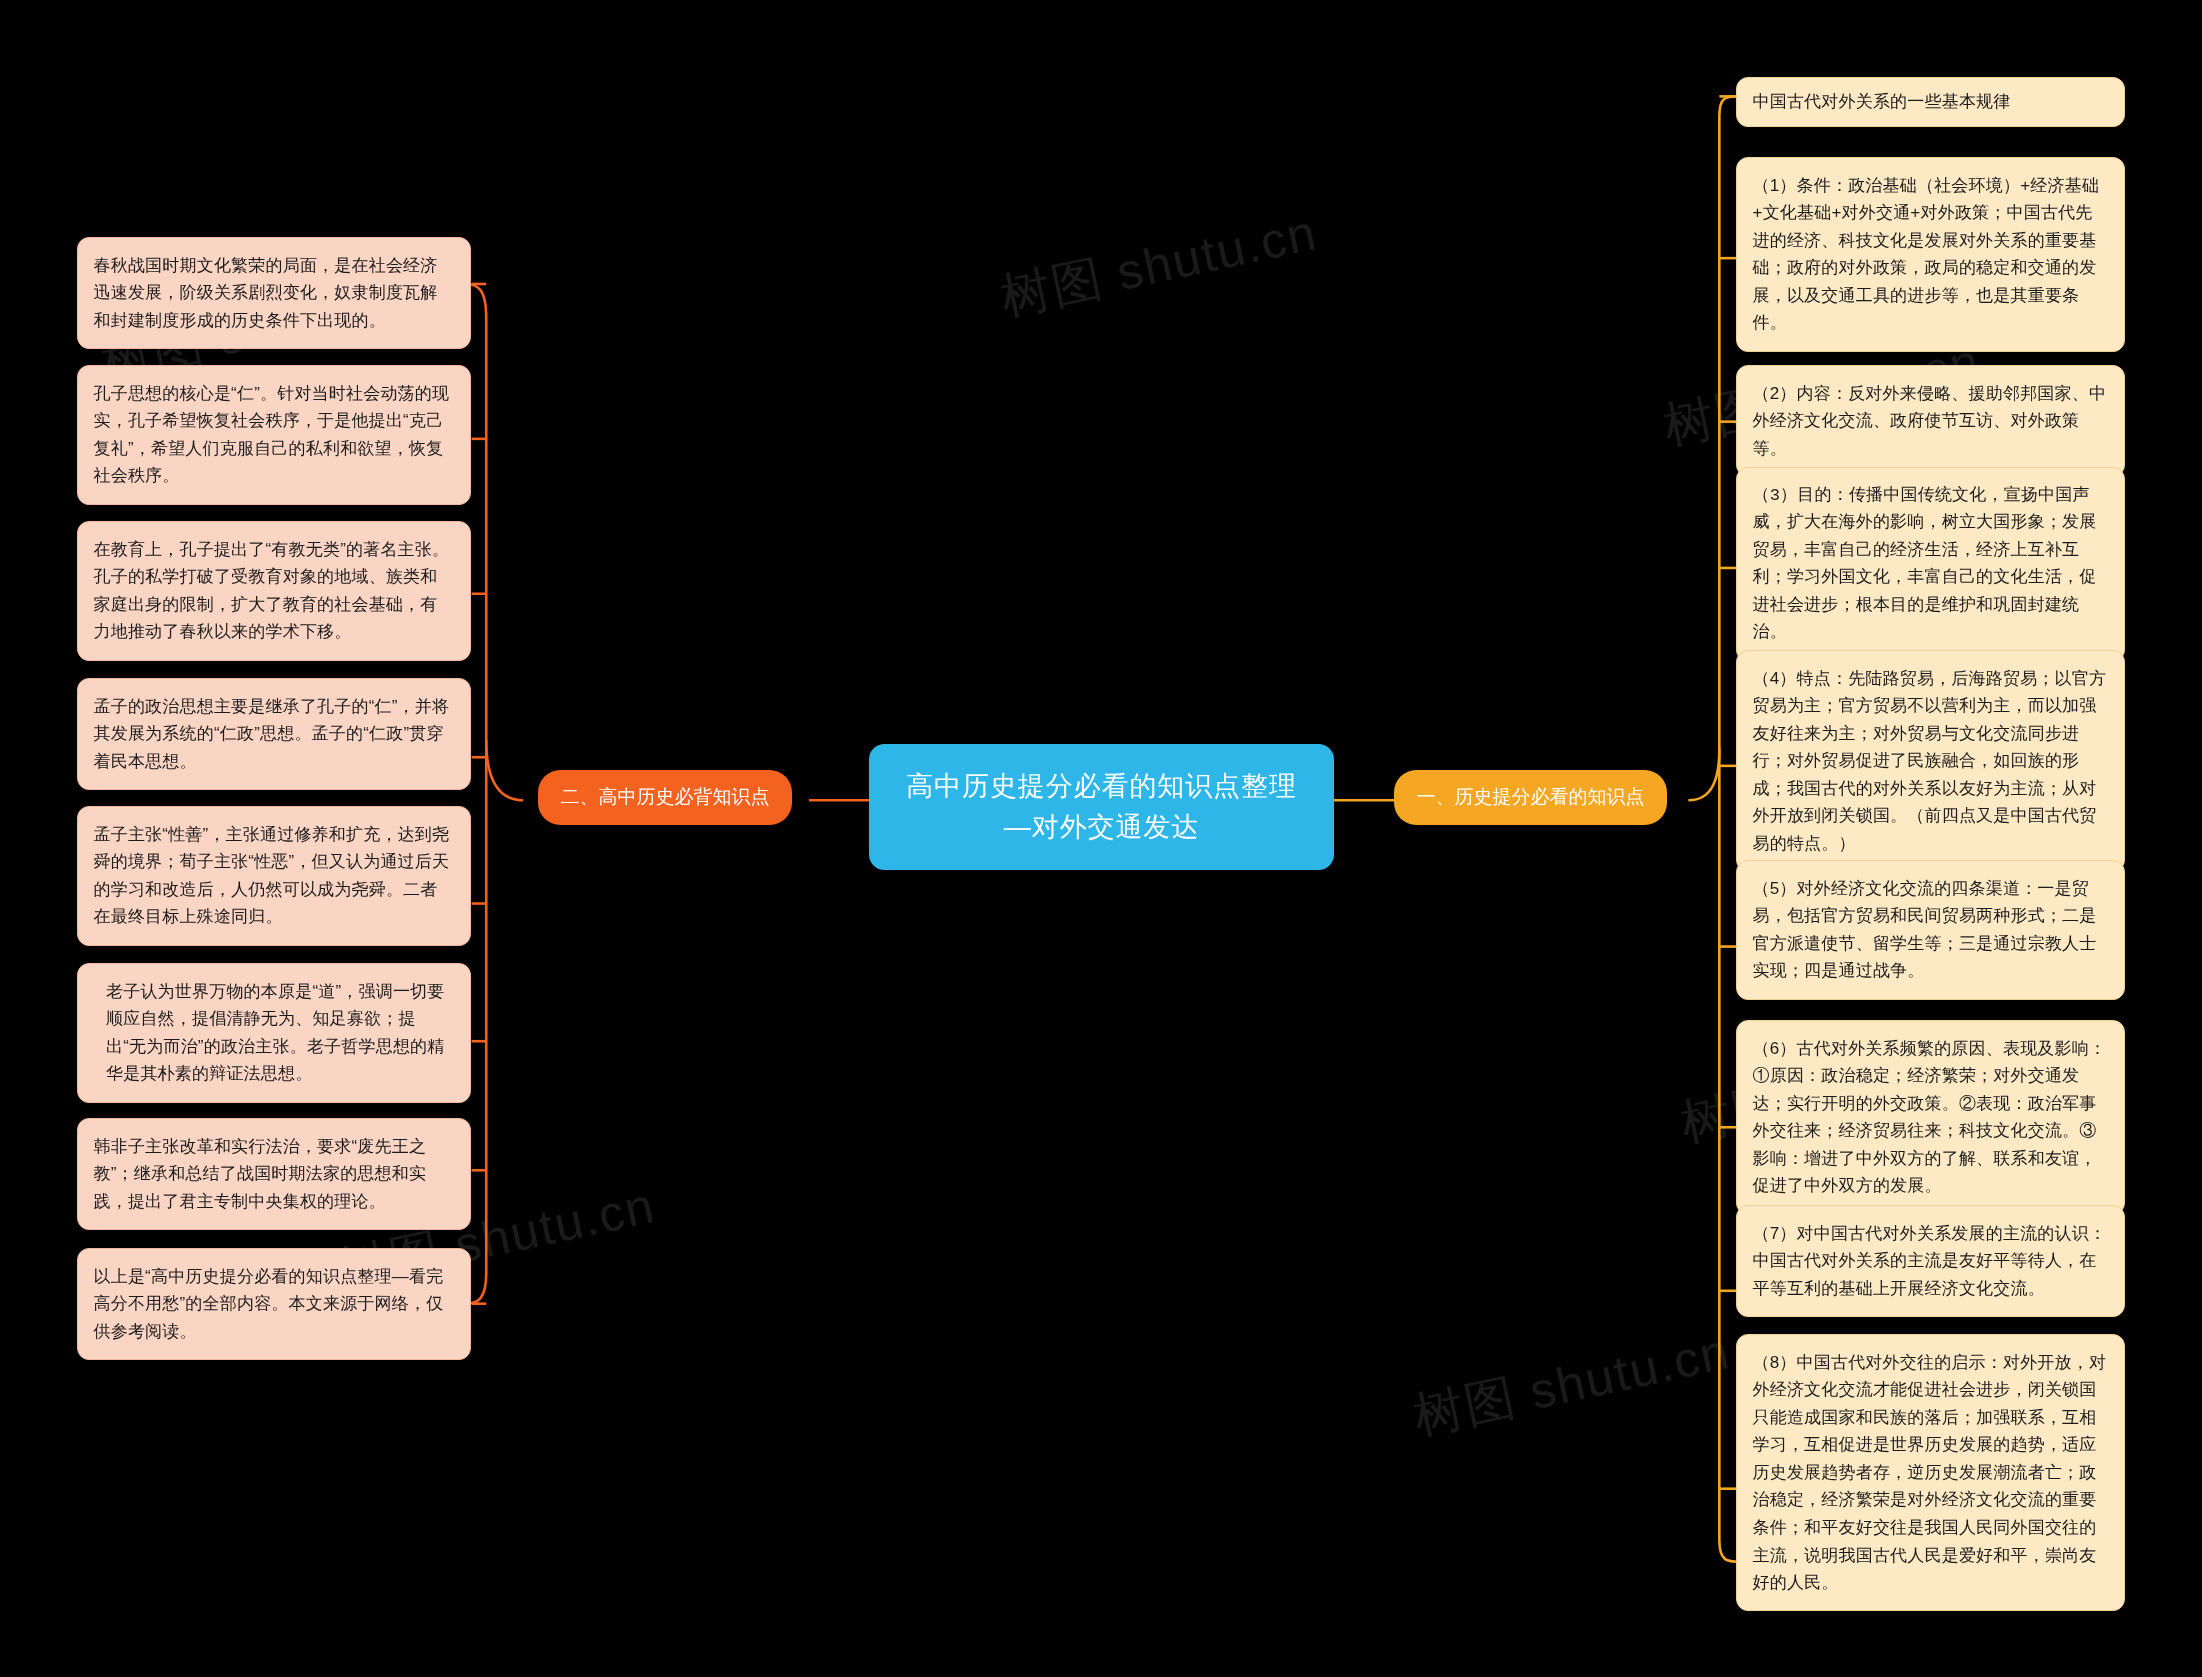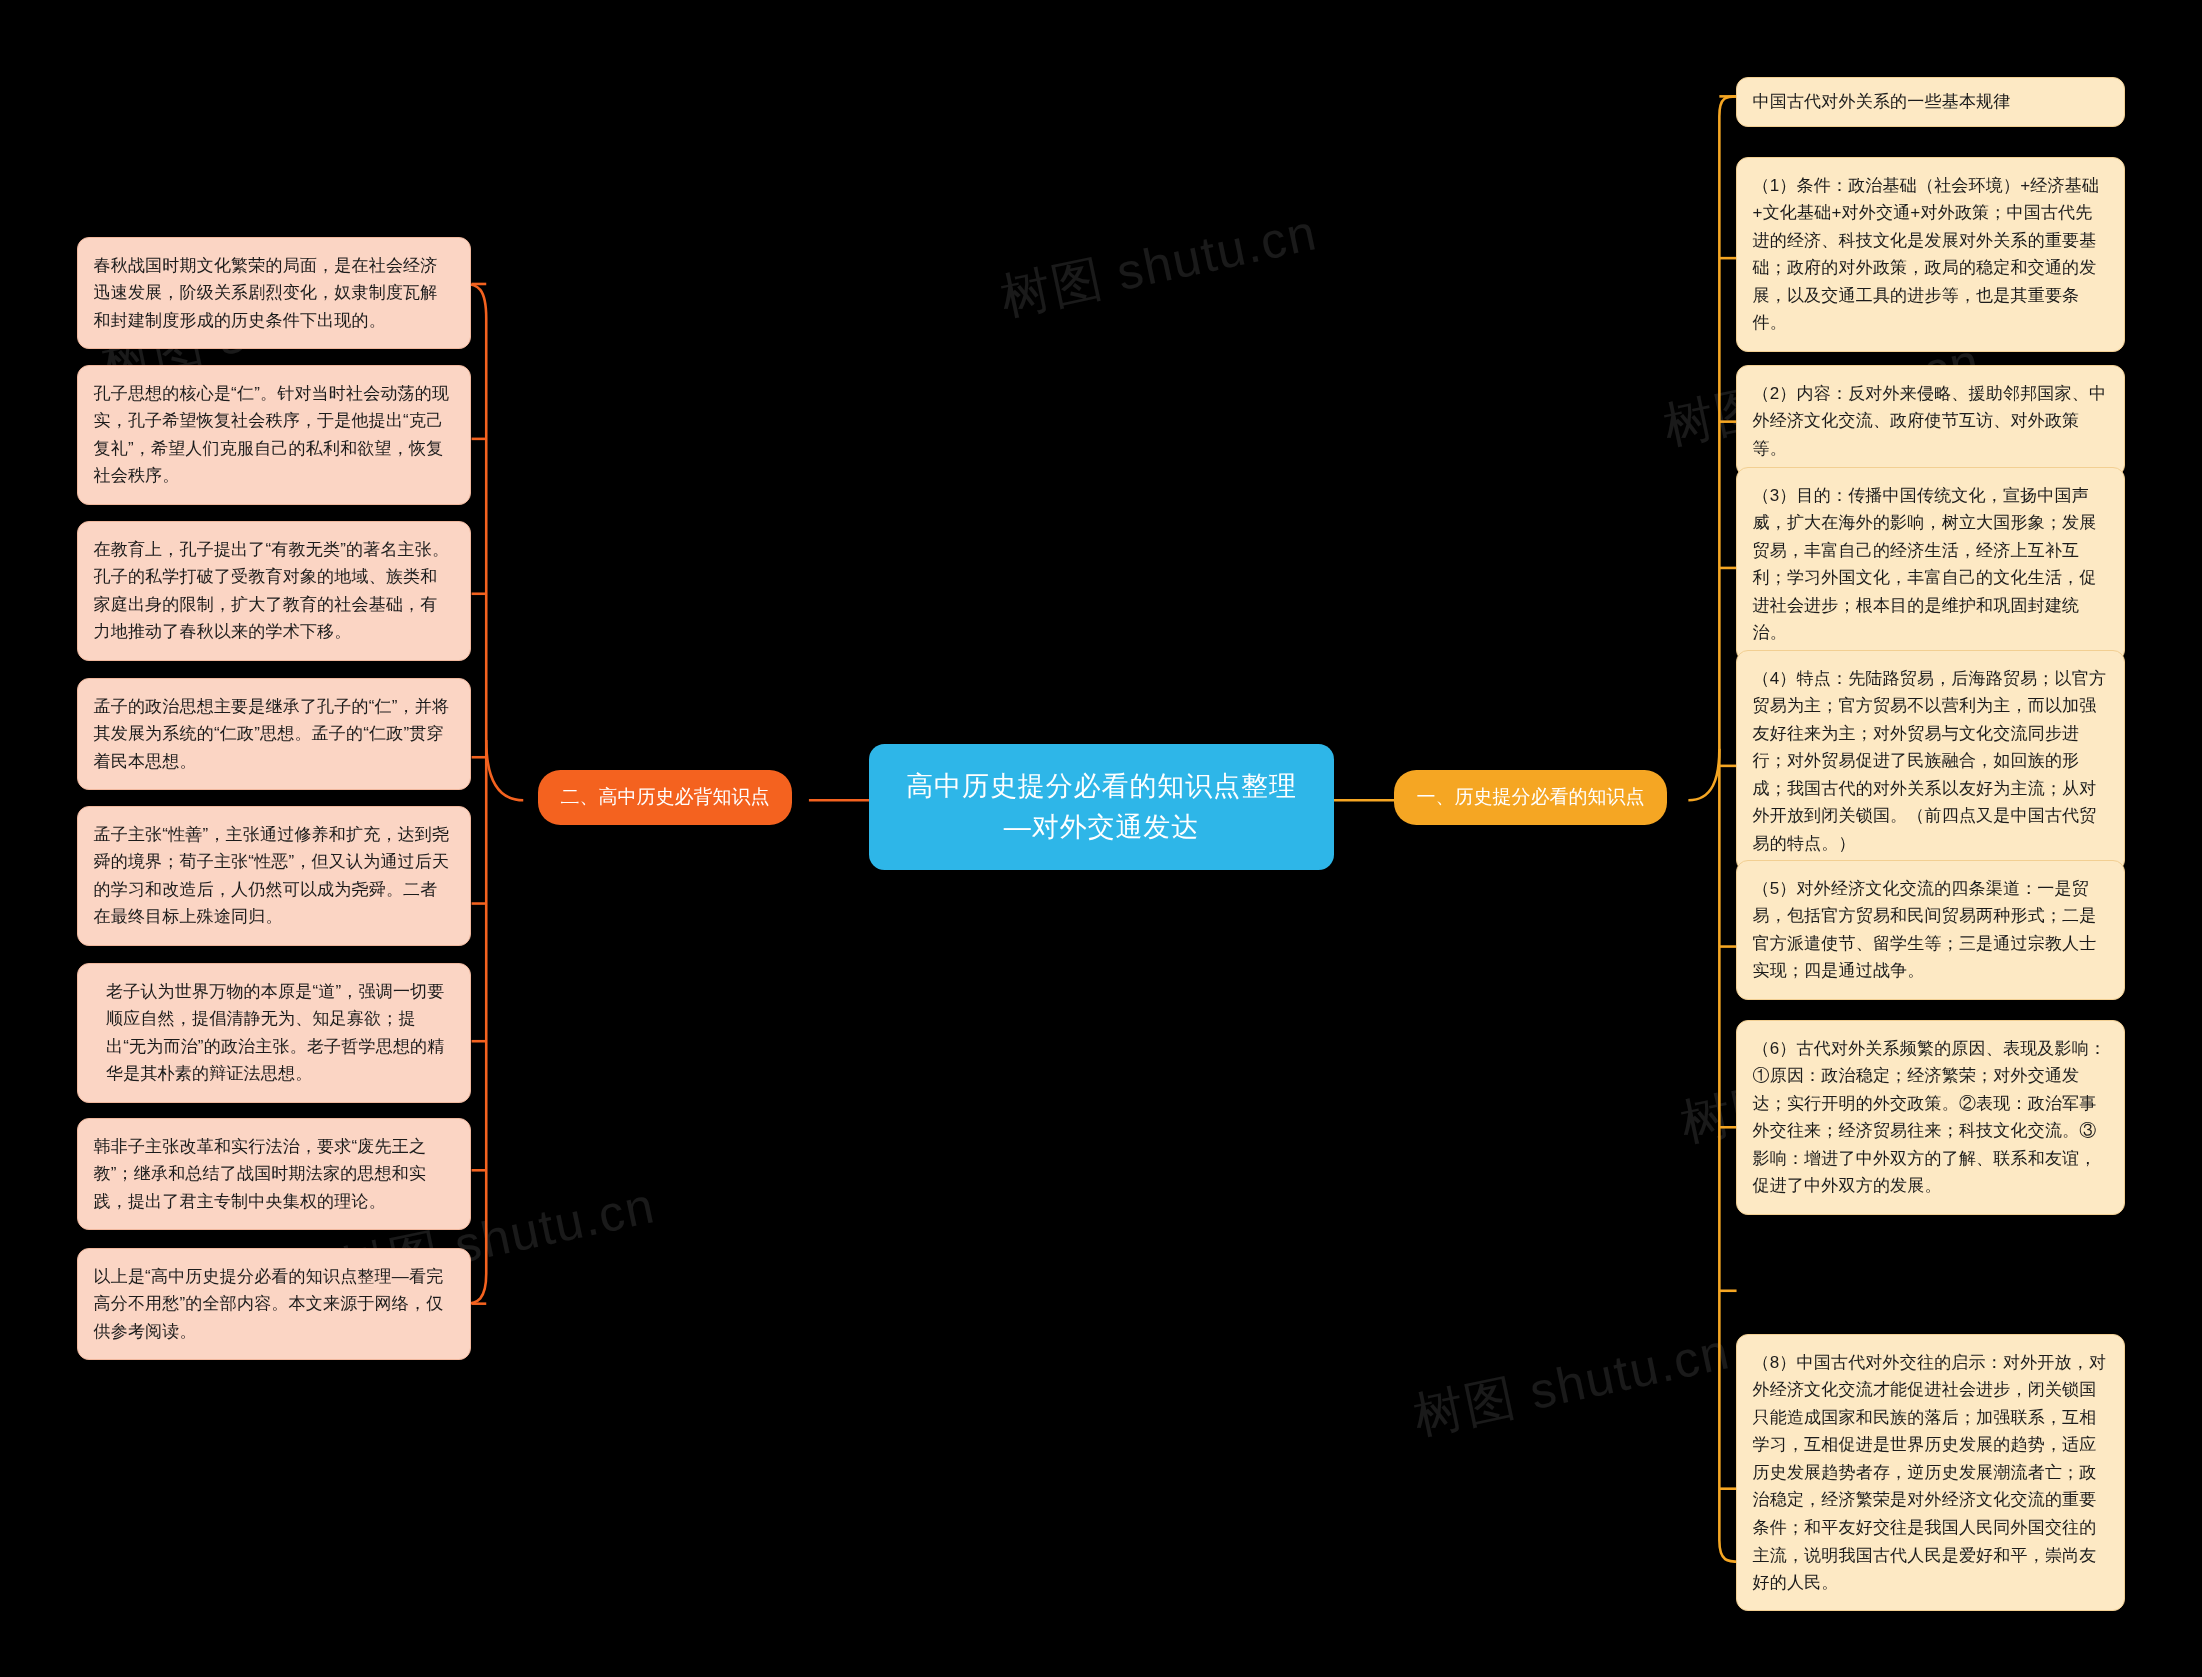--- a/index.html
+++ b/index.html
@@ -140,20 +140,21 @@
   <div class="node leaf left" style="left:77px; top:521px; width:394px;">在教育上，孔子提出了“有教无类”的著名主张。孔子的私学打破了受教育对象的地域、族类和家庭出身的限制，扩大了教育的社会基础，有力地推动了春秋以来的学术下移。</div>
   <div class="node leaf left" style="left:77px; top:678px; width:394px;">孟子的政治思想主要是继承了孔子的“仁”，并将其发展为系统的“仁政”思想。孟子的“仁政”贯穿着民本思想。</div>
   <div class="node leaf left" style="left:77px; top:806px; width:394px;">孟子主张“性善”，主张通过修养和扩充，达到尧舜的境界；荀子主张“性恶”，但又认为通过后天的学习和改造后，人仍然可以成为尧舜。二者在最终目标上殊途同归。</div>
   <div class="node leaf left" style="left:77px; top:963px; width:394px;padding-left:28px;">老子认为世界万物的本原是“道”，强调一切要顺应自然，提倡清静无为、知足寡欲；提出“无为而治”的政治主张。老子哲学思想的精华是其朴素的辩证法思想。</div>
   <div class="node leaf left" style="left:77px; top:1118px; width:394px;">韩非子主张改革和实行法治，要求“废先王之教”；继承和总结了战国时期法家的思想和实践，提出了君主专制中央集权的理论。</div>
   <div class="node leaf left" style="left:77px; top:1248px; width:394px;">以上是“高中历史提分必看的知识点整理—看完高分不用愁”的全部内容。本文来源于网络，仅供参考阅读。</div>
 
   <div class="node leaf right title" style="left:1736px; top:77px; width:389px;">中国古代对外关系的一些基本规律</div>
   <div class="node leaf right" style="left:1736px; top:157px; width:389px;">（1）条件：政治基础（社会环境）+经济基础+文化基础+对外交通+对外政策；中国古代先进的经济、科技文化是发展对外关系的重要基础；政府的对外政策，政局的稳定和交通的发展，以及交通工具的进步等，也是其重要条件。</div>
   <div class="node leaf right" style="left:1736px; top:365px; width:389px;">（2）内容：反对外来侵略、援助邻邦国家、中外经济文化交流、政府使节互访、对外政策等。</div>
-  <div class="node leaf right" style="left:1736px; top:467px; width:389px;">（3）目的：传播中国传统文化，宣扬中国声威，扩大在海外的影响，树立大国形象；发展贸易，丰富自己的经济生活，经济上互补互利；学习外国文化，丰富自己的文化生活，促进社会进步；根本目的是维护和巩固封建统治。</div>
+  <div class="node leaf right" style="left:1736px; top:467px; width:389px;font-family:Liberation Mono, monospace;">（3）目的：传播中国传统文化，宣扬中国声威，扩大在海外的影响，树立大国形象；发展贸易，丰富自己的经济生活，经济上互补互利；学习外国文化，丰富自己的文化生活，促进社会进步；根本目的是维护和巩固封建统治。</div>
   <div class="node leaf right" style="left:1736px; top:650px; width:389px;">（4）特点：先陆路贸易，后海路贸易；以官方贸易为主；官方贸易不以营利为主，而以加强友好往来为主；对外贸易与文化交流同步进行；对外贸易促进了民族融合，如回族的形成；我国古代的对外关系以友好为主流；从对外开放到闭关锁国。（前四点又是中国古代贸易的特点。）</div>
   <div class="node leaf right" style="left:1736px; top:860px; width:389px;">（5）对外经济文化交流的四条渠道：一是贸易，包括官方贸易和民间贸易两种形式；二是官方派遣使节、留学生等；三是通过宗教人士实现；四是通过战争。</div>
   <div class="node leaf right" style="left:1736px; top:1020px; width:389px;">（6）古代对外关系频繁的原因、表现及影响：①原因：政治稳定；经济繁荣；对外交通发达；实行开明的外交政策。②表现：政治军事外交往来；经济贸易往来；科技文化交流。③影响：增进了中外双方的了解、联系和友谊，促进了中外双方的发展。</div>
+  <div class="node leaf right" style="left:1736px; top:1205px; width:389px;">（7）对中国古代对外关系发展的主流的认识：中国古代对外关系的主流是友好平等待人，在平等互利的基础上开展经济文化交流。</div>
   <div class="node leaf right" style="left:1736px; top:1334px; width:389px;">（8）中国古代对外交往的启示：对外开放，对外经济文化交流才能促进社会进步，闭关锁国只能造成国家和民族的落后；加强联系，互相学习，互相促进是世界历史发展的趋势，适应历史发展趋势者存，逆历史发展潮流者亡；政治稳定，经济繁荣是对外经济文化交流的重要条件；和平友好交往是我国人民同外国交往的主流，说明我国古代人民是爱好和平，崇尚友好的人民。</div>
 
 </div>
 
 
 </body></html>

